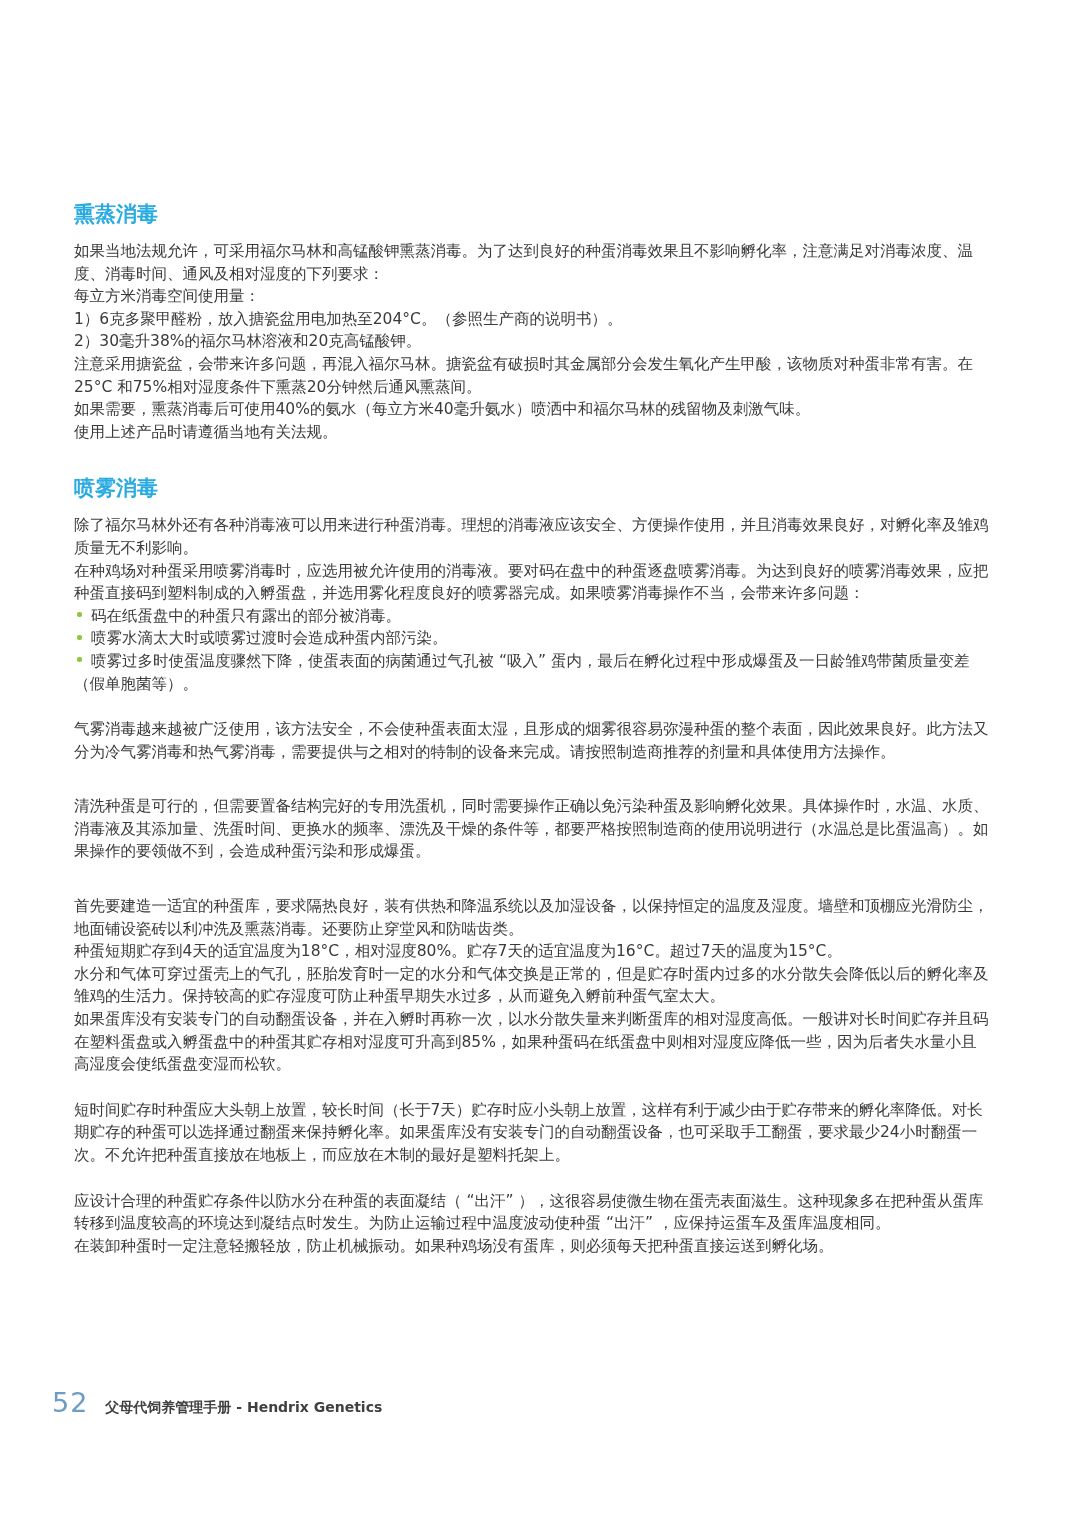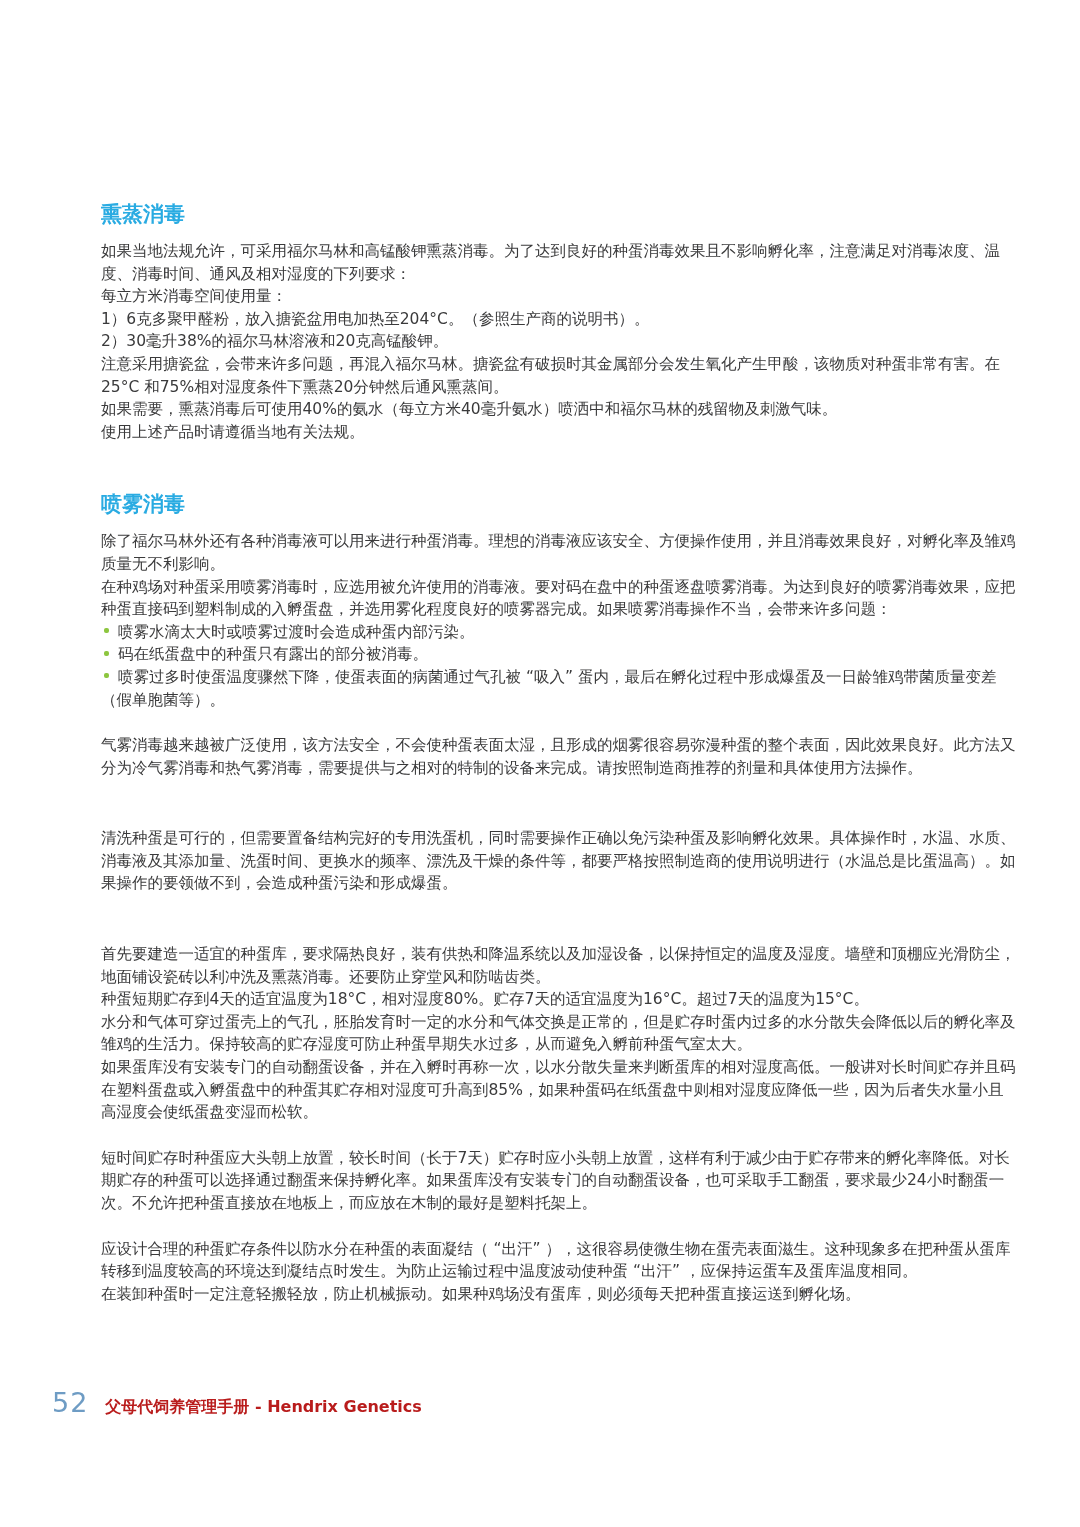--- a/index.html
+++ b/index.html
@@ -6,31 +6,31 @@
   .page{
     position:relative;
     width:1080px;height:1527px;
     background:#ffffff;
     font-family:"DejaVu Sans", sans-serif;
     color:#3a3a3b;
     overflow:hidden;
   }
   .content{
     position:absolute;
-    left:101px;top:201px;
+    left:74px;top:201px;
     width:916px;
   }
   .sec-title{
     font-size:21px;
     line-height:27px;
     font-weight:600;
     color:#29abe2;
     margin:0 0 12px 0;
   }
-  section + section{margin-top:48px;}
+  section + section{margin-top:32px;}
   .content p{
     margin:0;
     font-size:15.5px;
     line-height:22.6px;
     color:#3a3a3b;
   }
   p.spaced{margin-top:23px;}
   .dot{
     display:inline-block;
     width:5px;height:5px;
@@ -46,23 +46,23 @@
     align-items:baseline;
     gap:17px;
   }
   .pagenum{
     font-size:27px;
     font-weight:400;
     color:#6e9cc4;
     letter-spacing:1px;
   }
   .foottext{
-    font-size:16px;
+    font-size:14px;
     font-weight:600;
-    color:#b91c1c;
+    color:#404040;
   }
 </style>
 </head>
 <body>
 
 <div class="page">
   <main class="content">
 
     <section>
       <h2 class="sec-title">熏蒸消毒</h2>
@@ -72,22 +72,22 @@
       <p>2）30毫升38%的福尔马林溶液和20克高锰酸钾。</p>
       <p>注意采用搪瓷盆，会带来许多问题，再混入福尔马林。搪瓷盆有破损时其金属部分会发生氧化产生甲酸，该物质对种蛋非常有害。在25°C 和75%相对湿度条件下熏蒸20分钟然后通风熏蒸间。</p>
       <p>如果需要，熏蒸消毒后可使用40%的氨水（每立方米40毫升氨水）喷洒中和福尔马林的残留物及刺激气味。</p>
       <p>使用上述产品时请遵循当地有关法规。</p>
     </section>
 
     <section>
       <h2 class="sec-title">喷雾消毒</h2>
       <p>除了福尔马林外还有各种消毒液可以用来进行种蛋消毒。理想的消毒液应该安全、方便操作使用，并且消毒效果良好，对孵化率及雏鸡质量无不利影响。</p>
       <p>在种鸡场对种蛋采用喷雾消毒时，应选用被允许使用的消毒液。要对码在盘中的种蛋逐盘喷雾消毒。为达到良好的喷雾消毒效果，应把种蛋直接码到塑料制成的入孵蛋盘，并选用雾化程度良好的喷雾器完成。如果喷雾消毒操作不当，会带来许多问题：</p>
+      <p class="bullet"><span class="dot"></span><span>码在纸蛋盘中的种蛋只有露出的部分被消毒。</span></p>
       <p class="bullet"><span class="dot"></span><span>喷雾水滴太大时或喷雾过渡时会造成种蛋内部污染。</span></p>
-      <p class="bullet"><span class="dot"></span><span>码在纸蛋盘中的种蛋只有露出的部分被消毒。</span></p>
       <p class="bullet"><span class="dot"></span><span>喷雾过多时使蛋温度骤然下降，使蛋表面的病菌通过气孔被 “吸入” 蛋内，最后在孵化过程中形成爆蛋及一日龄雏鸡带菌质量变差（假单胞菌等）。</span></p>
       <p class="spaced">气雾消毒越来越被广泛使用，该方法安全，不会使种蛋表面太湿，且形成的烟雾很容易弥漫种蛋的整个表面，因此效果良好。此方法又分为冷气雾消毒和热气雾消毒，需要提供与之相对的特制的设备来完成。请按照制造商推荐的剂量和具体使用方法操作。</p>
     </section>
 
     <section>
       <p>清洗种蛋是可行的，但需要置备结构完好的专用洗蛋机，同时需要操作正确以免污染种蛋及影响孵化效果。具体操作时，水温、水质、消毒液及其添加量、洗蛋时间、更换水的频率、漂洗及干燥的条件等，都要严格按照制造商的使用说明进行（水温总是比蛋温高）。如果操作的要领做不到，会造成种蛋污染和形成爆蛋。</p>
     </section>
 
     <section>
       <p>首先要建造一适宜的种蛋库，要求隔热良好，装有供热和降温系统以及加湿设备，以保持恒定的温度及湿度。墙壁和顶棚应光滑防尘，地面铺设瓷砖以利冲洗及熏蒸消毒。还要防止穿堂风和防啮齿类。</p>

